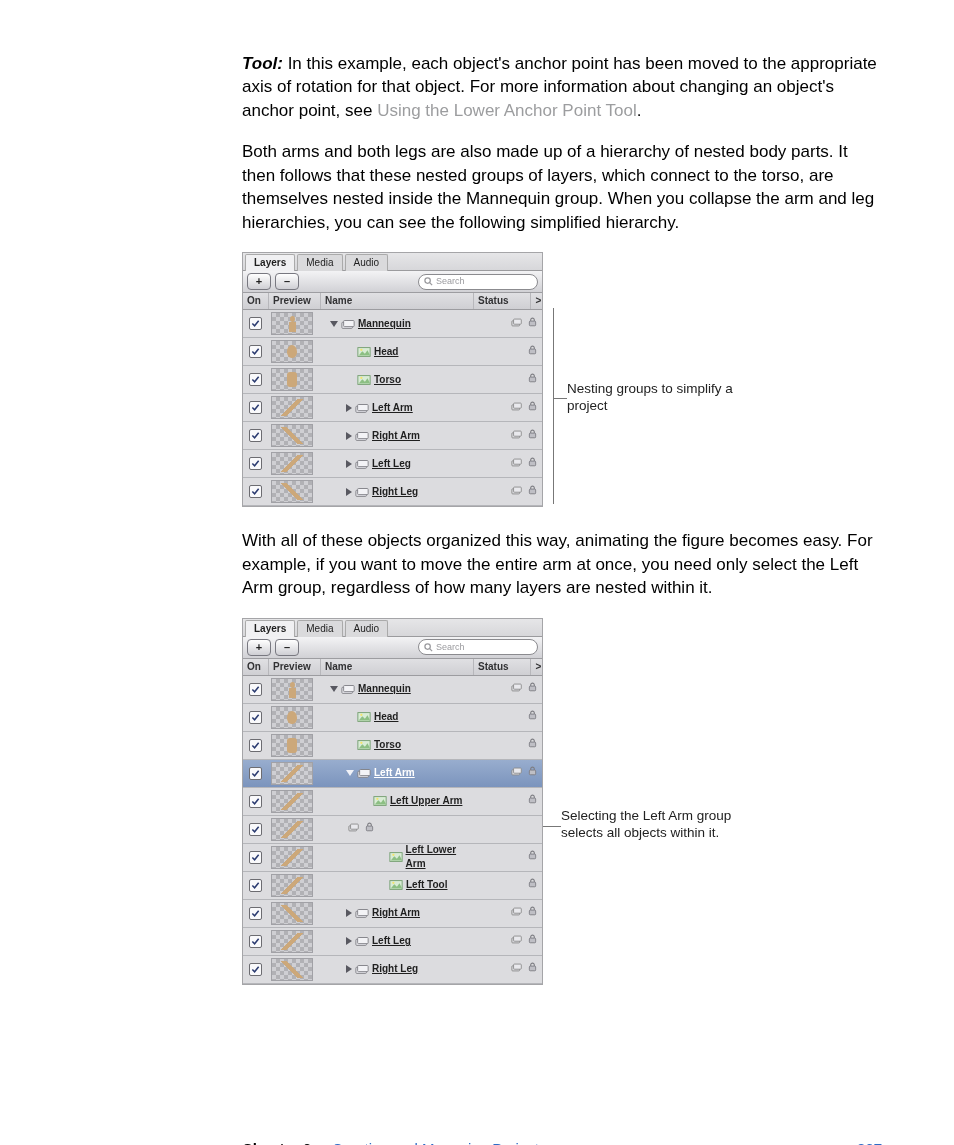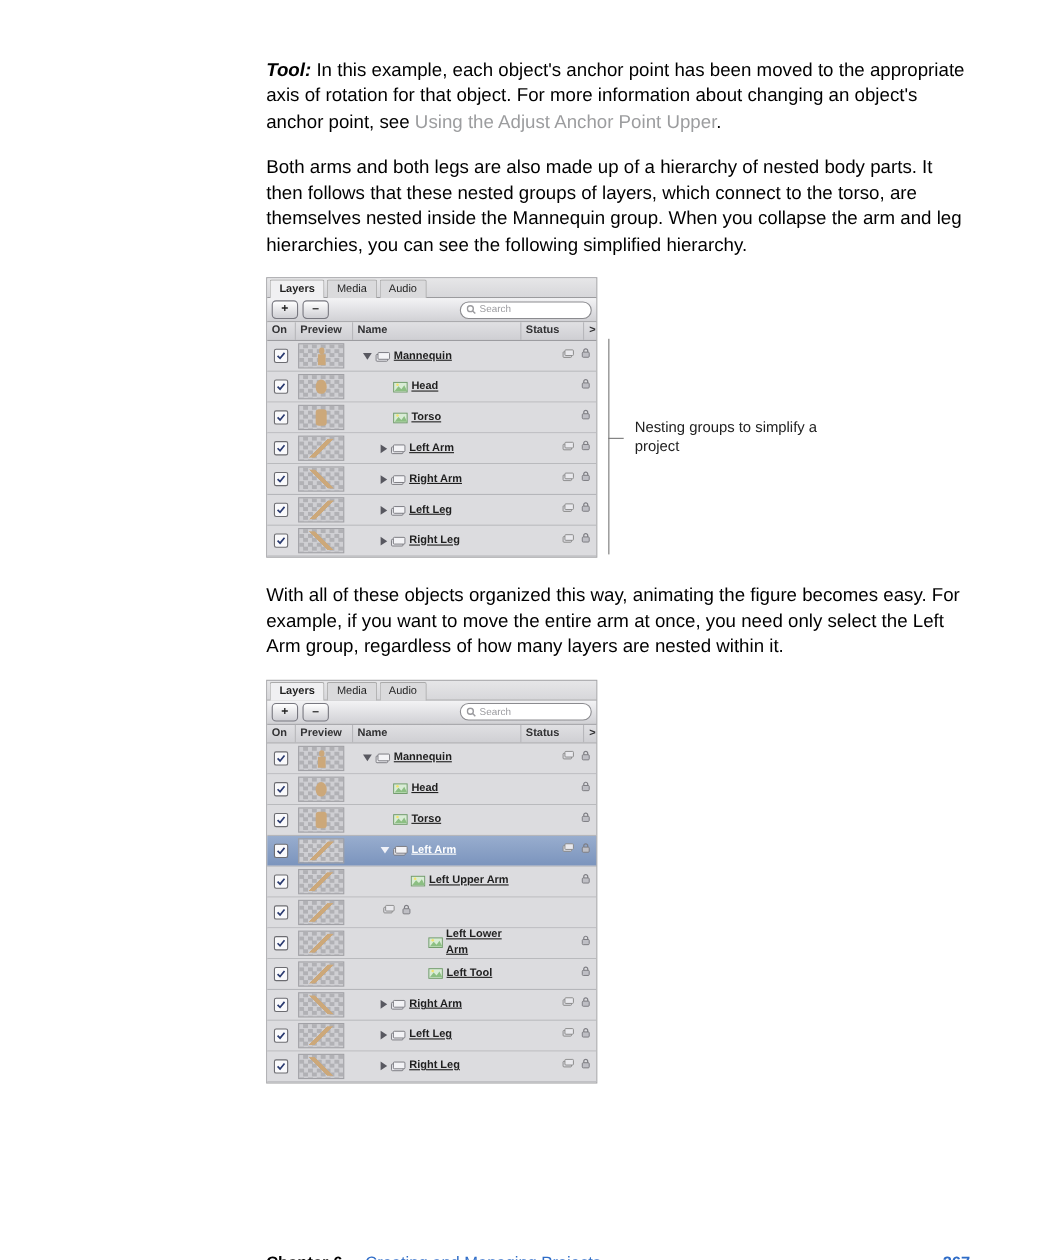--- a/index.html
+++ b/index.html
@@ -48,36 +48,36 @@
 .row.hl .disclose.open { border-top-color: #f0f2f8; }
 .icon16 { width: 14px; height: 12px; display: inline-flex; align-items: center; justify-content: center; }
 .stacksvg, .imgsvg { width: 14px; height: 12px; }
 .cell-status { width: 59px; display: flex; align-items: center; justify-content: flex-end; gap: 5px; padding-right: 5px; }
 .lock { width: 9px; height: 10px; }
 .stackmini { width: 12px; height: 9px; }
 
 .callout { flex: 1; display: flex; align-items: center; position: relative; }
 .callout .line { border-top: 1px solid #777; flex-shrink: 0; }
 .callout .bracketv { border-right: 1px solid #777; position: absolute; }
-.callout .txt { font-size: 13.5px; line-height: 1.25; color: #222; margin-left: 10px; max-width: 180px; }
+.callout .txt { font-size: 13.5px; line-height: 1.25; color: #222; max-width: 180px; }
 
 .footer { position: absolute; bottom: 40px; left: 242px; width: 640px; font-size: 15px; display: flex; justify-content: space-between; align-items: baseline; }
 .footer .chap { font-weight: 700; }
 .footer .title { color: var(--blue-link); }
 .footer .pg { font-weight: 700; color: var(--blue-link); }
 </style>
 </head>
 <body>
 
 <div class="page">
   <div class="content">
     <p>
       <span class="note-label">Tool:</span>
       <span> </span>
-      <span>In this example, each object's anchor point has been moved to the appropriate axis of rotation for that object. For more information about changing an object's anchor point, see </span><span class="linkish">Using the Adjust Anchor Point Upper</span><span>.</span>
+      <span>In this example, each object's anchor point has been moved to the appropriate axis of rotation for that object. For more information about changing an object's anchor point, see </span><span class="linkish">Using the Lower Anchor Point Tool</span><span>.</span>
     </p>
     <p style="margin-top:18px">Both arms and both legs are also made up of a hierarchy of nested body parts. It then follows that these nested groups of layers, which connect to the torso, are themselves nested inside the Mannequin group. When you collapse the arm and leg hierarchies, you can see the following simplified hierarchy.</p>
 
     <div class="panel-wrap">
       <div class="figure">
         <div class="tabbar">
           <span class="tab active">Layers</span>
           <span class="tab">Media</span>
           <span class="tab">Audio</span>
         </div>
@@ -698,20 +698,24 @@
                     <rect x="3" y="1" width="9" height="6" rx="1" fill="#e9e9ed" stroke="#888"></rect>
                   </svg></span>
                 <span><svg class="lock" viewBox="0 0 10 11">
                     <rect x="1.5" y="4.5" width="7" height="5.2" rx="1" fill="#bfbfc5" stroke="#7d7d83"></rect>
                     <path d="M3 4.5 V3.2 a2 2 0 0 1 4 0 V4.5" fill="none" stroke="#7d7d83" stroke-width="1.2"></path>
                   </svg></span>
               </div>
             </div>
           </div>
       </div>
+      <div class="callout">
+        <span class="line" style="margin-left:0; width:18px; margin-top:50px;"></span>
+        <span class="txt" style="margin-top:48px;">Selecting the Left Arm group selects all objects within it.</span>
+      </div>
     </div>
   </div>
 
   <div class="footer">
     <span>
       <span class="chap">Chapter 6</span>
       <span>&nbsp;&nbsp;&nbsp;</span>
       <span class="title">Creating and Managing Projects</span>
     </span>
     <span class="pg">267</span>

